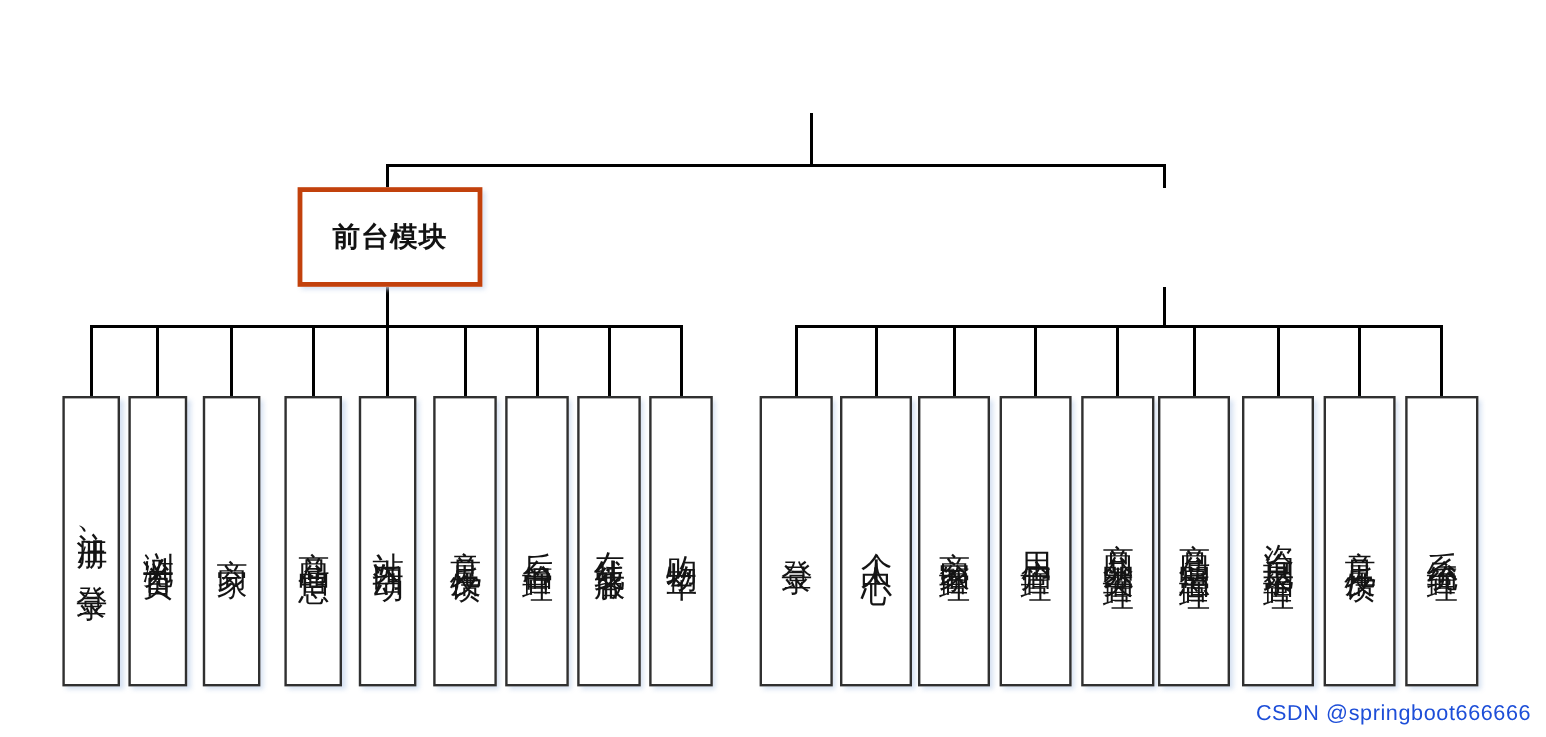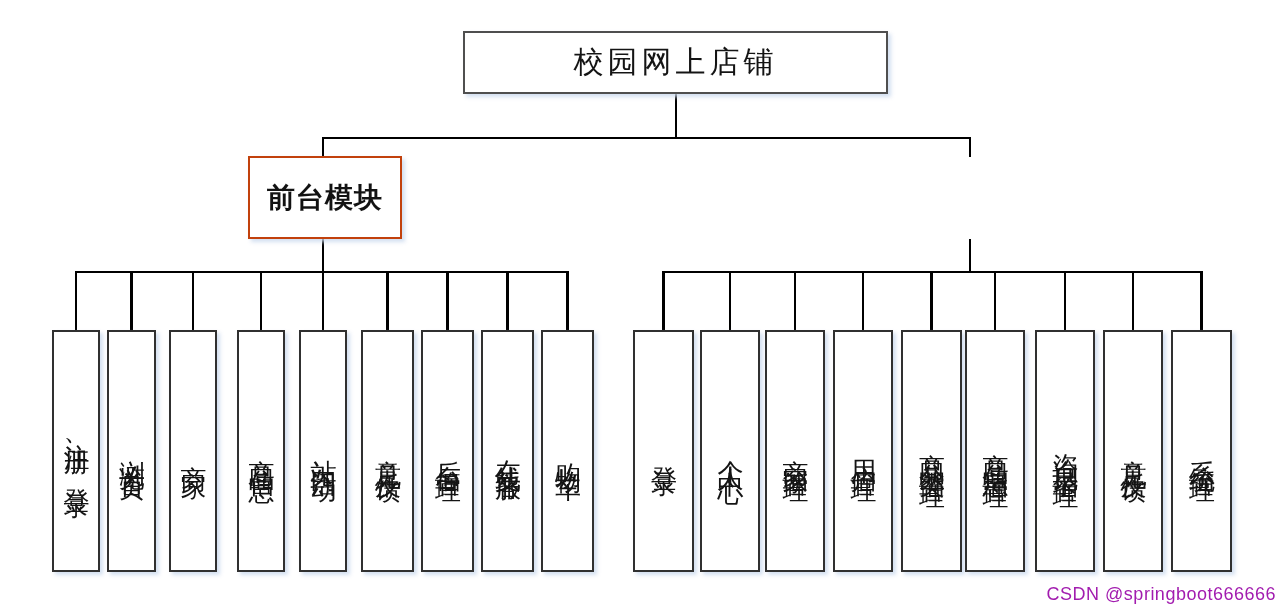--- a/index.html
+++ b/index.html
@@ -12,34 +12,34 @@
     position:absolute; box-sizing:border-box; background:#ffffff;
     display:flex; align-items:center; justify-content:center;
     box-shadow:3px 3px 4px rgba(205,219,238,0.85);
   }
   .root {
     border:2px solid #4f4f4f;
     font-family:"Liberation Serif", serif;
     font-size:30px; letter-spacing:4px; color:#141414;
   }
   .branch {
-    border:2px solid #c2410c;
+    border:4px solid #c2410c;
     font-family:"Liberation Sans", sans-serif;
-    font-size:28px; font-weight:600; letter-spacing:1px; color:#121212;
+    font-size:23px; font-weight:600; letter-spacing:1px; color:#121212;
   }
   .leaf {
     border:2px solid #303030;
     font-family:"Liberation Serif", serif;
     font-size:26px; color:#141414;
     writing-mode:vertical-rl; text-orientation:upright;
     letter-spacing:6px; line-height:1;
   }
   .watermark {
     position:absolute; left:1026px; top:584px; width:250px;
-    font-size:18px; color:#a21caf; letter-spacing:0.5px; text-align:right;
+    font-size:18px; color:#1d4ed8; letter-spacing:0.5px; text-align:right;
   }
 </style>
 </head>
 <body>
 
 <div class="stage">
 
   <svg class="connectors" viewBox="0 0 1288 614" xmlns="http://www.w3.org/2000/svg">
     <g stroke="#000000" stroke-width="2.5" shape-rendering="crispEdges">
 
@@ -67,21 +67,20 @@
       <line x1="795" y1="271" x2="795" y2="331"></line>
       <line x1="863" y1="271" x2="863" y2="331"></line>
       <line x1="931.5" y1="271" x2="931.5" y2="331"></line>
       <line x1="995" y1="271" x2="995" y2="331"></line>
       <line x1="1065" y1="271" x2="1065" y2="331"></line>
       <line x1="1133" y1="271" x2="1133" y2="331"></line>
       <line x1="1201.5" y1="271" x2="1201.5" y2="331"></line>
     </g>
   </svg>
 
-  <div class="box root" style="left:463px; top:31px; width:425px; height:63px;">校园网上店铺</div>
 
   <div class="box branch" style="left:248px; top:156px; width:154px; height:83px;">前台模块</div>
 
   <div class="box leaf" style="left:52px; top:330px; width:48px; height:242px;">注册、登录</div>
   <div class="box leaf" style="left:107px; top:330px; width:49px; height:242px;">浏览首页</div>
   <div class="box leaf" style="left:169px; top:330px; width:48px; height:242px;">商家</div>
   <div class="box leaf" style="left:237px; top:330px; width:48px; height:242px;">商品信息</div>
   <div class="box leaf" style="left:299px; top:330px; width:48px; height:242px;">站内活动</div>
   <div class="box leaf" style="left:361px; top:330px; width:53px; height:242px;">意见反馈</div>
   <div class="box leaf" style="left:421px; top:330px; width:53px; height:242px;">后台管理</div>

